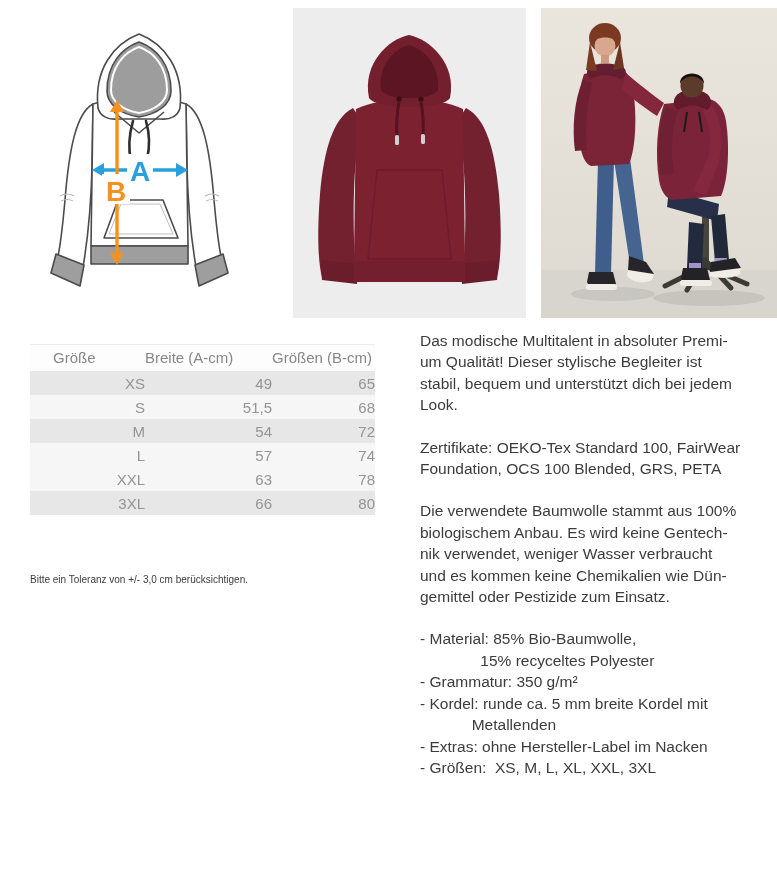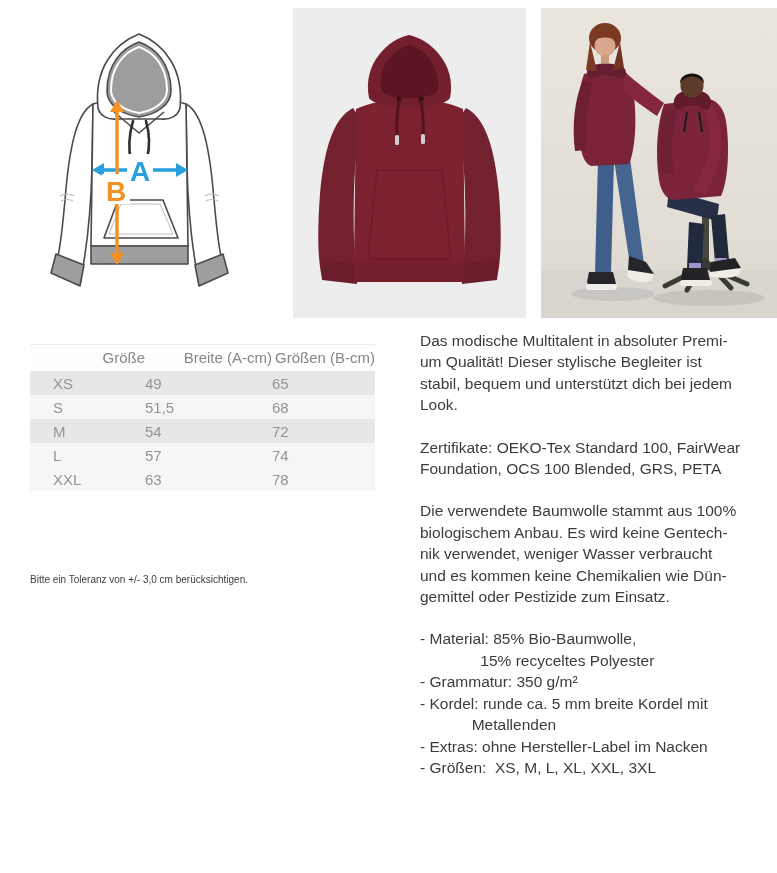--- a/index.html
+++ b/index.html
@@ -9,22 +9,22 @@
 
   
   .diagram-panel  { position:absolute; left:0;    top:0;   width:290px; height:318px; background:#fff; }
   .product-panel  { position:absolute; left:293px; top:8px; width:233px; height:310px; background:#ededed; }
   .models-panel   { position:absolute; left:541px; top:8px; width:236px; height:310px; }
   .panel svg { display:block; width:100%; height:100%; }
 
   
   .left-col { position:absolute; left:30px; top:344px; width:345px; }
   table.size-table { width:345px; border-collapse:collapse; table-layout:fixed; border-top:1px solid #ececec; }
-  .size-table th { font-weight:400; font-size:15px; color:#878787; text-align:right; padding:4px 0 5px 0; background:#fdfdfd; }
-  .size-table td { font-size:15px; color:#949494; text-align:left; height:24px; padding:0;margin-top:14px; }
+  .size-table th { font-weight:400; font-size:15px; color:#878787; text-align:left; padding:4px 0 5px 0; background:#fdfdfd; }
+  .size-table td { font-size:15px; color:#949494; text-align:right; height:24px; padding:0;margin-top:14px; }
   .size-table th:nth-child(1), .size-table td:nth-child(1) { width:115px; padding-left:23px; }
   .size-table th:nth-child(2), .size-table td:nth-child(2) { width:127px; }
   .size-table th:nth-child(3), .size-table td:nth-child(3) { width:103px; }
   .size-table tr.dark  { background:#e7e7e7; }
   .size-table tr.light { background:#f6f6f6; }
 
   .tolerance-note { position:absolute; left:30px; top:574px; font-size:10px; color:#3c3c3c; }
 
   
   .right-col { position:absolute; left:420px; top:330px; width:350px; }
@@ -202,20 +202,25 @@
           </tr>
           <tr class="light">
             <td>L</td>
             <td>57</td>
             <td>74</td>
           </tr>
           <tr class="light">
             <td>XXL</td>
             <td>63</td>
             <td>78</td>
+          </tr>
+          <tr class="dark">
+            <td>3XL</td>
+            <td>66</td>
+            <td>80</td>
           </tr>
         </tbody>
     </table>
   </div>
 
   <div class="tolerance-note">Bitte ein Toleranz von +/- 3,0 cm berücksichtigen.</div>
 
   <div class="right-col">
     <div>
         <p class="para">Das modische Multitalent in absoluter Premi-

